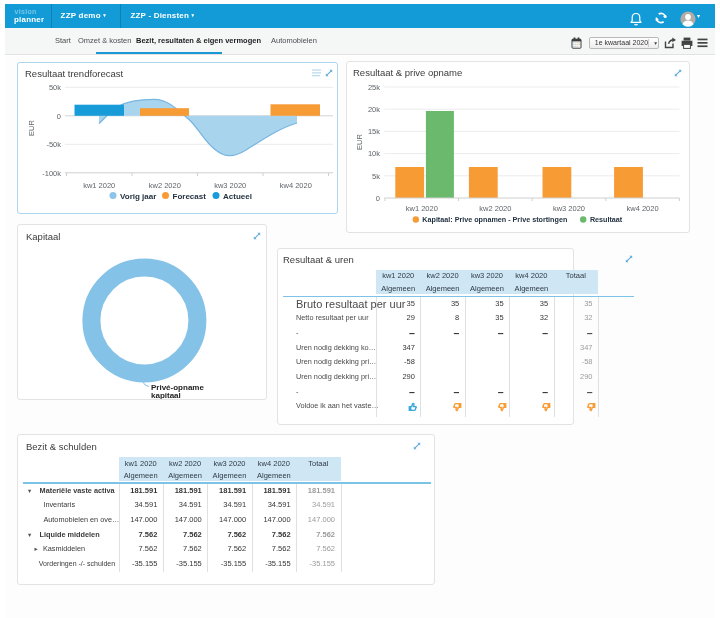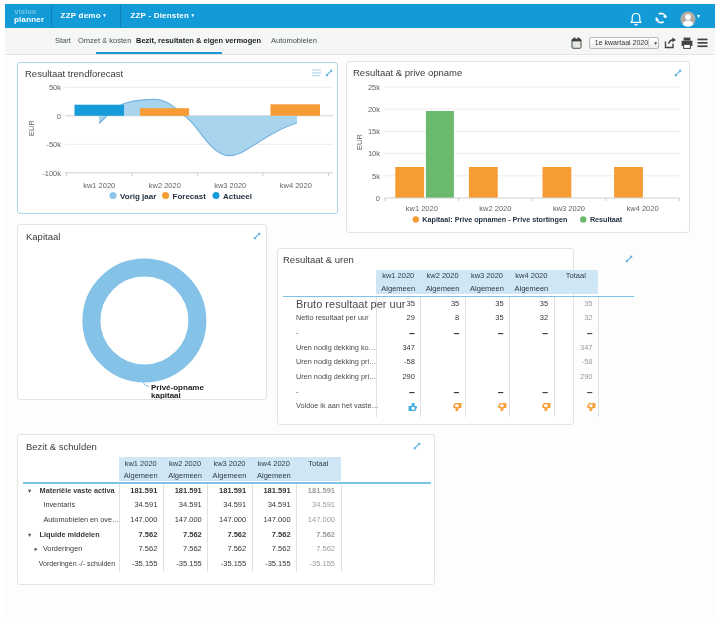--- a/index.html
+++ b/index.html
@@ -323,21 +323,21 @@
   <div class="cell num" style="left:233.7px;top:77.9px;width:38.9px;height:14.7px;line-height:14.7px;color:#353535;">147.000</div>
   <div class="cell num" style="left:278.1px;top:77.9px;width:38.9px;height:14.7px;line-height:14.7px;color:#9b9b9b;">147.000</div>
   <div class="cell" style="left:10px;top:92.6px;height:14.7px;line-height:14.7px;font-size:6.5px;color:#555;">▾</div>
   <div class="cell" style="left:21.6px;top:92.6px;height:14.7px;line-height:14.7px;font-weight:bold;color:#3a3a3a;font-size:7.3px;">Liquide middelen</div>
   <div class="cell num" style="left:100.5px;top:92.6px;width:38.9px;height:14.7px;line-height:14.7px;font-weight:bold;color:#353535;">7.562</div>
   <div class="cell num" style="left:144.9px;top:92.6px;width:38.9px;height:14.7px;line-height:14.7px;font-weight:bold;color:#353535;">7.562</div>
   <div class="cell num" style="left:189.3px;top:92.6px;width:38.9px;height:14.7px;line-height:14.7px;font-weight:bold;color:#353535;">7.562</div>
   <div class="cell num" style="left:233.7px;top:92.6px;width:38.9px;height:14.7px;line-height:14.7px;font-weight:bold;color:#353535;">7.562</div>
   <div class="cell num" style="left:278.1px;top:92.6px;width:38.9px;height:14.7px;line-height:14.7px;font-weight:bold;color:#9b9b9b;">7.562</div>
   <div class="cell" style="left:16.5px;top:107.3px;height:14.7px;line-height:14.7px;font-size:6.5px;color:#555;">▸</div>
-  <div class="cell" style="left:24.9px;top:107.3px;height:14.7px;line-height:14.7px;color:#3a3a3a;font-size:7.3px;">Vorderingen</div>
+  <div class="cell" style="left:24.9px;top:107.3px;height:14.7px;line-height:14.7px;color:#3a3a3a;font-size:7.3px;">Kasmiddelen</div>
   <div class="cell num" style="left:100.5px;top:107.3px;width:38.9px;height:14.7px;line-height:14.7px;color:#353535;">7.562</div>
   <div class="cell num" style="left:144.9px;top:107.3px;width:38.9px;height:14.7px;line-height:14.7px;color:#353535;">7.562</div>
   <div class="cell num" style="left:189.3px;top:107.3px;width:38.9px;height:14.7px;line-height:14.7px;color:#353535;">7.562</div>
   <div class="cell num" style="left:233.7px;top:107.3px;width:38.9px;height:14.7px;line-height:14.7px;color:#353535;">7.562</div>
   <div class="cell num" style="left:278.1px;top:107.3px;width:38.9px;height:14.7px;line-height:14.7px;color:#9b9b9b;">7.562</div>
   <div class="cell" style="left:20.8px;top:122.0px;height:14.7px;line-height:14.7px;color:#3a3a3a;font-size:7px;">Vorderingen -/- schulden</div>
   <div class="cell num" style="left:100.5px;top:122.0px;width:38.9px;height:14.7px;line-height:14.7px;color:#353535;">-35.155</div>
   <div class="cell num" style="left:144.9px;top:122.0px;width:38.9px;height:14.7px;line-height:14.7px;color:#353535;">-35.155</div>
   <div class="cell num" style="left:189.3px;top:122.0px;width:38.9px;height:14.7px;line-height:14.7px;color:#353535;">-35.155</div>
   <div class="cell num" style="left:233.7px;top:122.0px;width:38.9px;height:14.7px;line-height:14.7px;color:#353535;">-35.155</div>

